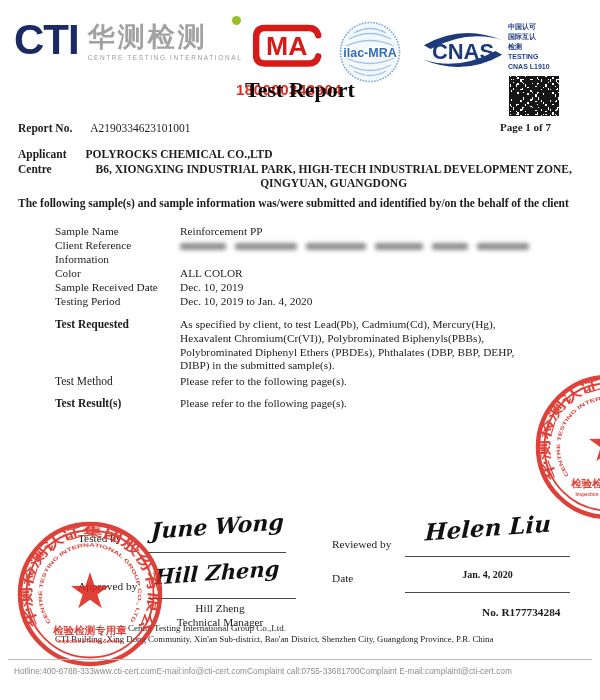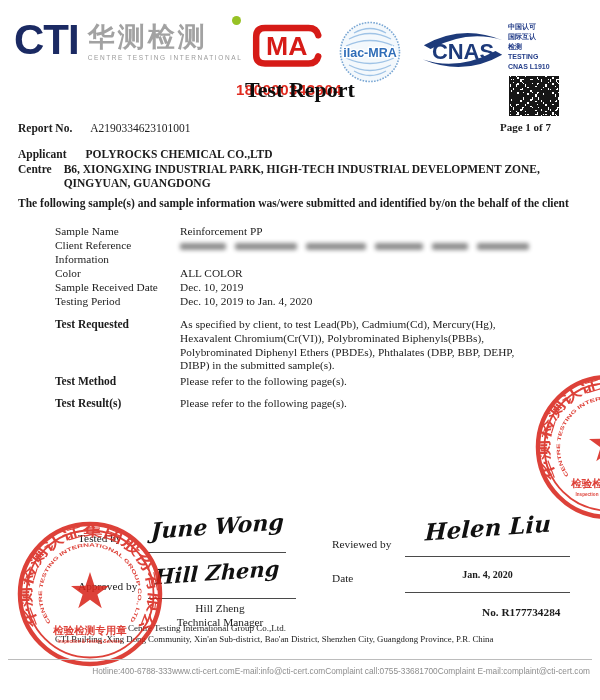--- a/index.html
+++ b/index.html
@@ -33,35 +33,35 @@
   .page-num{left:500px;top:121px;width:70px;font-size:11px;font-weight:bold;}
   .report-title{left:195px;top:77px;width:210px;text-align:center;font-size:22px;font-weight:bold;color:#0d0d0d;}
 
   
   .lbl{font-weight:bold;}
   .row-reportno{left:18px;top:122px;font-size:11.5px;}
   .row-reportno .val{margin-left:18px;font-weight:normal;}
   .row-applicant{left:18px;top:148px;font-size:11.5px;font-weight:bold;}
   .row-applicant .val{margin-left:19px;}
   .row-address{left:18px;top:163px;font-size:11.5px;font-weight:bold;display:flex;}
-  .addr-lines{margin-left:12px;width:500px;line-height:13.5px;}
+  .addr-lines{margin-left:32px;width:500px;line-height:13.5px;text-align:center;}
   .statement{left:18px;top:196px;width:566px;font-size:11.5px;font-weight:bold;line-height:14px;}
 
   .sample-grid{left:55px;top:224px;width:530px;display:grid;grid-template-columns:125px 1fr;
                font-size:11.3px;line-height:14px;row-gap:0px;}
   .sample-grid .cell{padding-bottom:0px;}
   .blur-strip{display:inline-block;height:7px;border-radius:2px;background:#8e8e8e;
               filter:blur(2px);margin-right:9px;vertical-align:middle;}
   .blur-strip:nth-child(1){width:46px}.blur-strip:nth-child(2){width:62px}
   .blur-strip:nth-child(3){width:60px}.blur-strip:nth-child(4){width:48px}
   .blur-strip:nth-child(5){width:36px}.blur-strip:nth-child(6){width:52px}
 
   .tr-label{left:55px;top:318px;font-size:11.5px;font-weight:bold;}
   .tr-value{left:180px;top:318px;width:364px;font-size:11.3px;line-height:13.8px;}
-  .tm-label{left:55px;top:375px;font-size:11.5px;font-weight:bold;}
+  .tm-label{left:55px;top:375px;font-size:11.5px;font-weight:normal;}
   .tm-value{left:180px;top:375px;font-size:11.3px;}
   .trs-label{left:55px;top:397px;font-size:11.5px;font-weight:bold;}
   .trs-value{left:180px;top:397px;font-size:11.3px;}
 
   
   .sig-label{font-size:11.3px;}
   .signature{font-family:"DejaVu Serif",serif;font-style:italic;font-weight:bold;color:#111;
              transform:rotate(-4deg) skewX(-6deg);}
   .sigline{border-bottom:1.3px solid #4a4a4a;height:0;}
   .tested-label{left:78px;top:532px;}
@@ -82,21 +82,21 @@
   .company-name{left:128px;top:623px;font-size:9px;}
   .company-addr{left:55px;top:634px;font-size:8.8px;width:535px;}
 
   
   .stamp{opacity:.87;}
   .stamp-left{left:15px;top:519px;}
   .stamp-right{left:533px;top:372px;}
 
   
   .footer-line{left:8px;top:659px;width:584px;border-top:1px solid #bcbcbc;height:0;}
-  .footer{left:14px;top:666px;width:576px;display:flex;justify-content:flex-end;
+  .footer{left:14px;top:666px;width:576px;display:flex;justify-content:flex-start;
           font-family:"Liberation Sans",sans-serif;font-size:8.3px;color:#8d8d8d;}
 </style>
 </head>
 <body>
 
 <div class="page">
 
   <div class="abs cti-logo">
     <div class="cti-acronym">CTI</div>
     <div class="cti-dot"></div>

